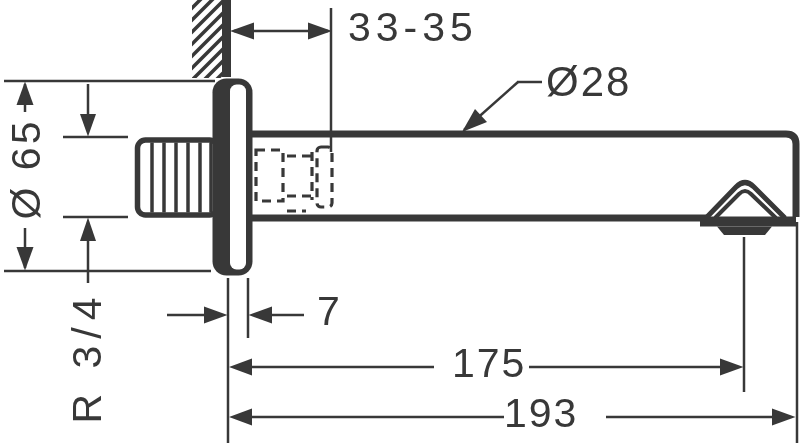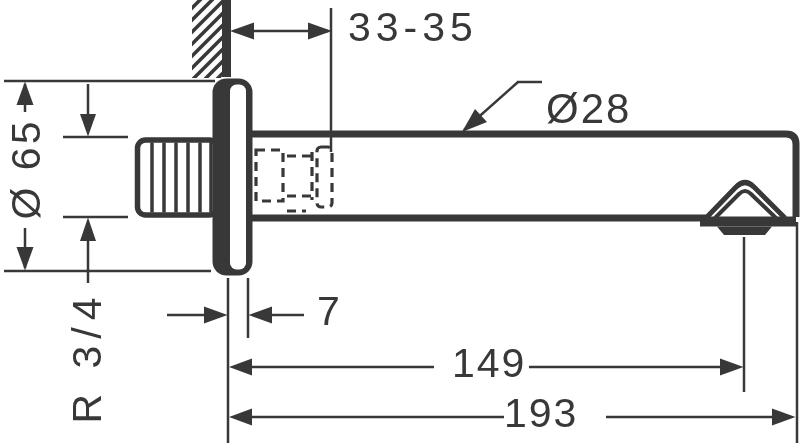--- a/index.html
+++ b/index.html
@@ -14,21 +14,21 @@
   .stage svg{position:absolute;left:0;top:0;}
   .lbl{
     position:absolute;
     color:#383838;
     font-family:"Liberation Sans", sans-serif;
     white-space:nowrap;
     line-height:1;
     user-select:none;
   }
   .lbl-wall-clearance{left:348px;top:7px;font-size:41px;letter-spacing:5px;}
-  .lbl-spout-dia{left:546px;top:61px;font-size:42px;letter-spacing:2px;margin-top:27px;}
+  .lbl-spout-dia{left:546px;top:61px;font-size:42px;letter-spacing:2px;}
   .lbl-escutcheon-dia{
     left:26px;top:169px;font-size:41px;letter-spacing:3px;
     transform:translate(-50%,-50%) rotate(-90deg);
   }
   .lbl-thread{
     left:87px;top:357px;font-size:41px;letter-spacing:7px;
     transform:translate(-50%,-50%) rotate(-90deg);
   }
   .lbl-depth{left:317px;top:291px;font-size:41px;}
   .lbl-175{left:452px;top:343px;font-size:41px;letter-spacing:2px;}
@@ -155,15 +155,15 @@
       <polygon points="229,417 252,408.5 252,425.5" fill="#383838"></polygon>
       <polygon points="795.5,417 772,408.5 772,425.5" fill="#383838"></polygon>
     </g>
   </svg>
 
   <div class="lbl lbl-wall-clearance">33-35</div>
   <div class="lbl lbl-spout-dia">Ø28</div>
   <div class="lbl lbl-escutcheon-dia">Ø 65</div>
   <div class="lbl lbl-thread">R 3/4</div>
   <div class="lbl lbl-depth">7</div>
-  <div class="lbl lbl-175">149</div>
+  <div class="lbl lbl-175">175</div>
   <div class="lbl lbl-193">193</div>
 </div>
 
 </body></html>

